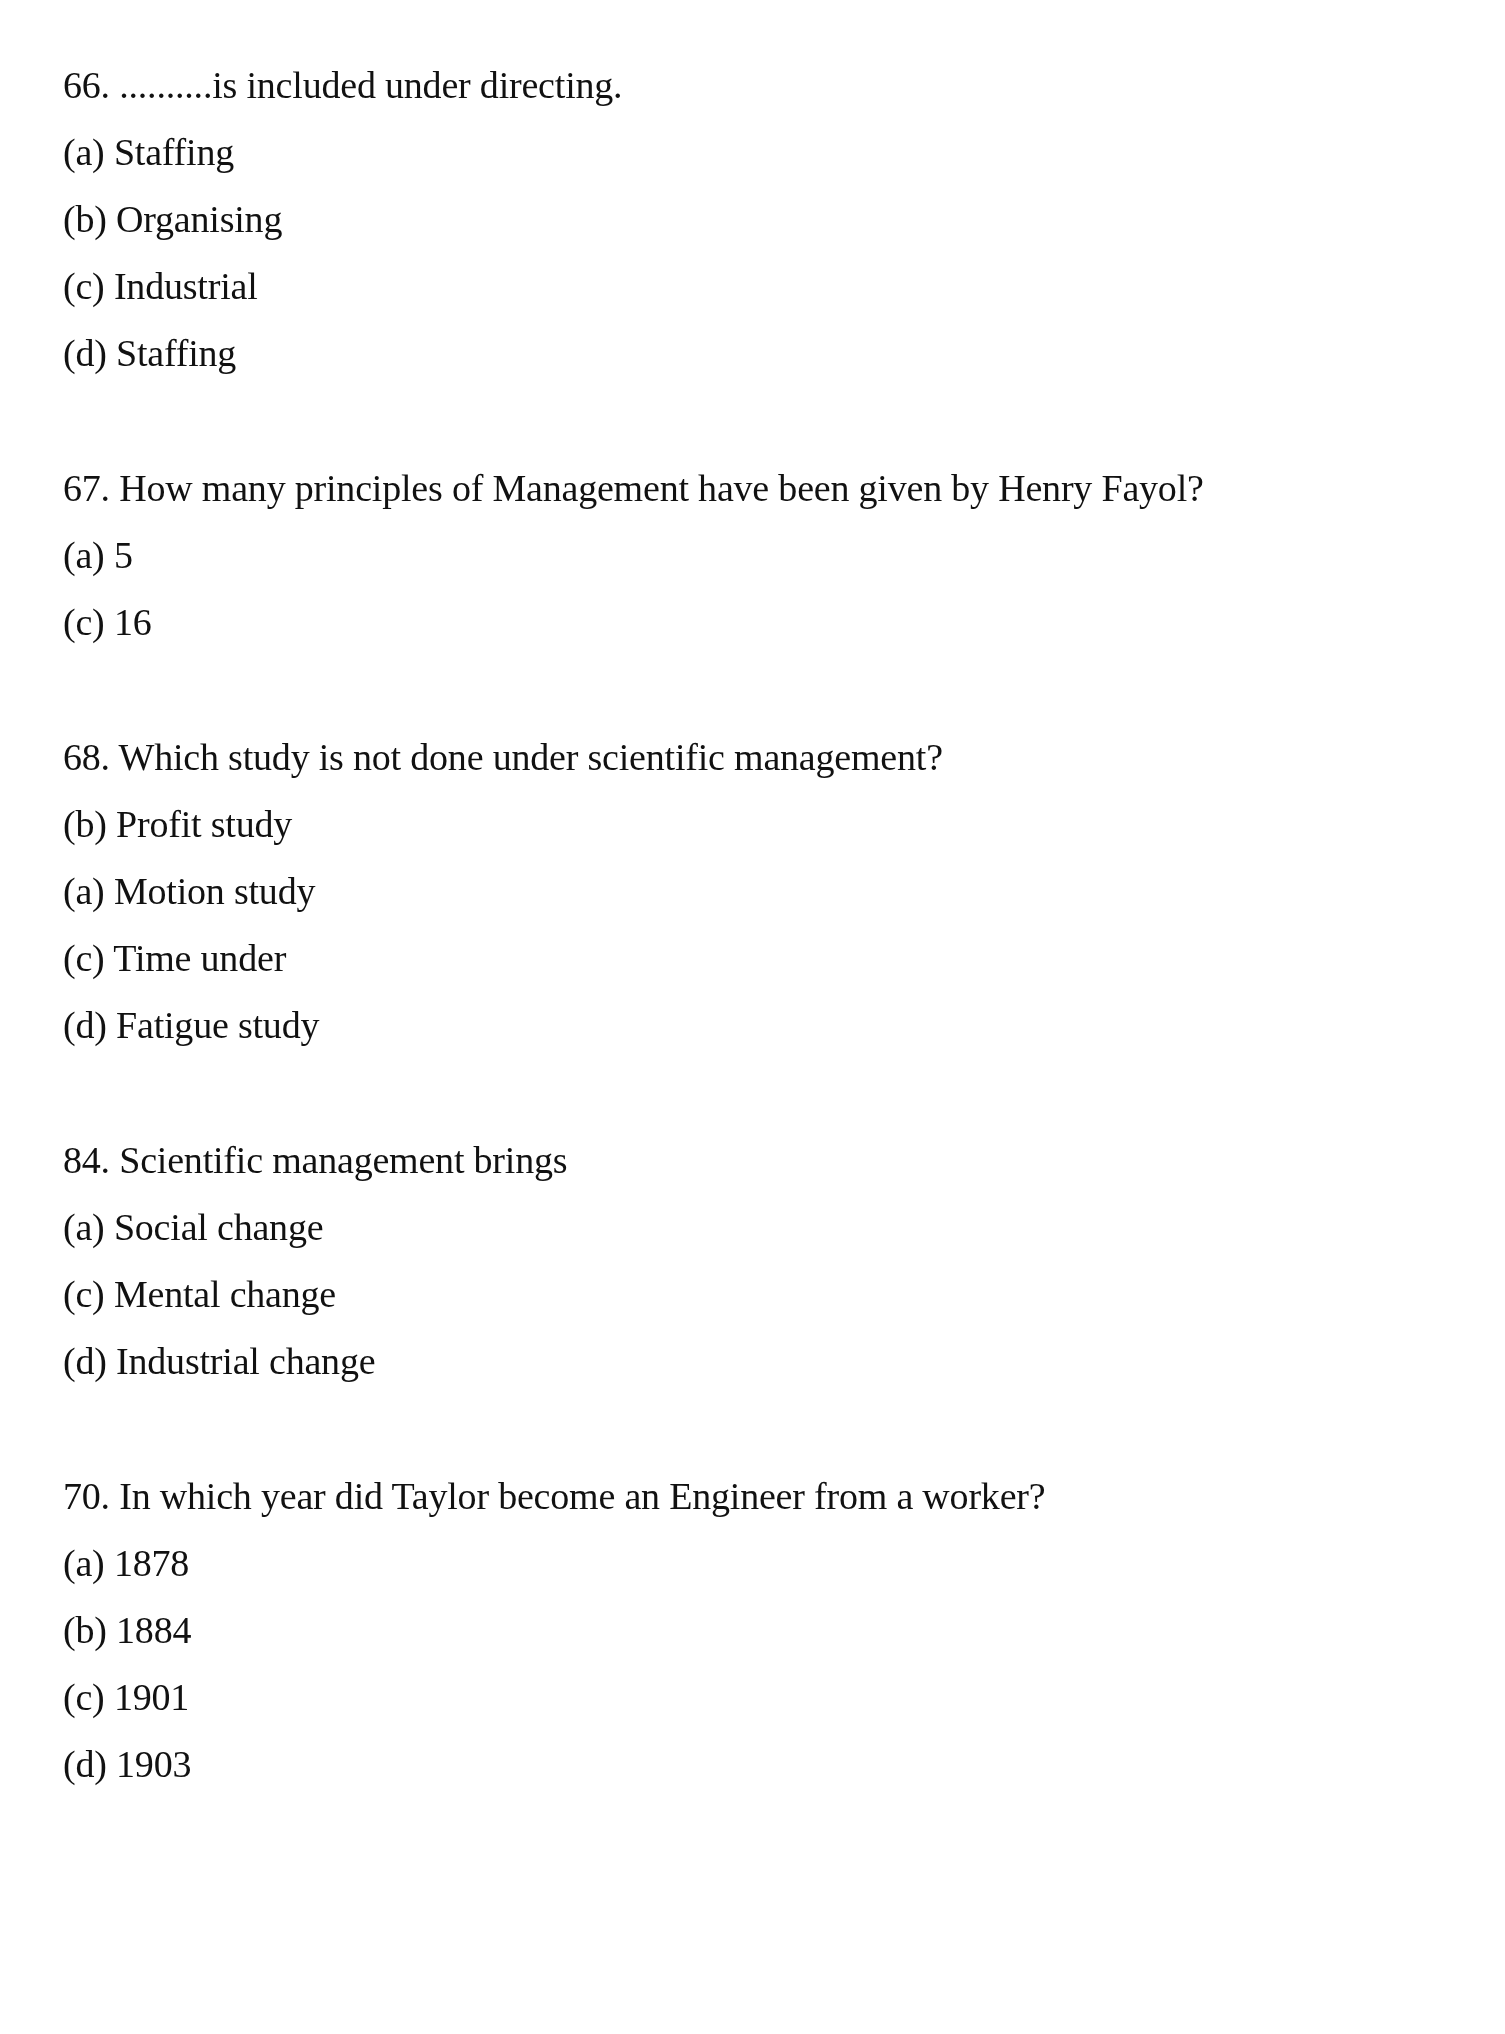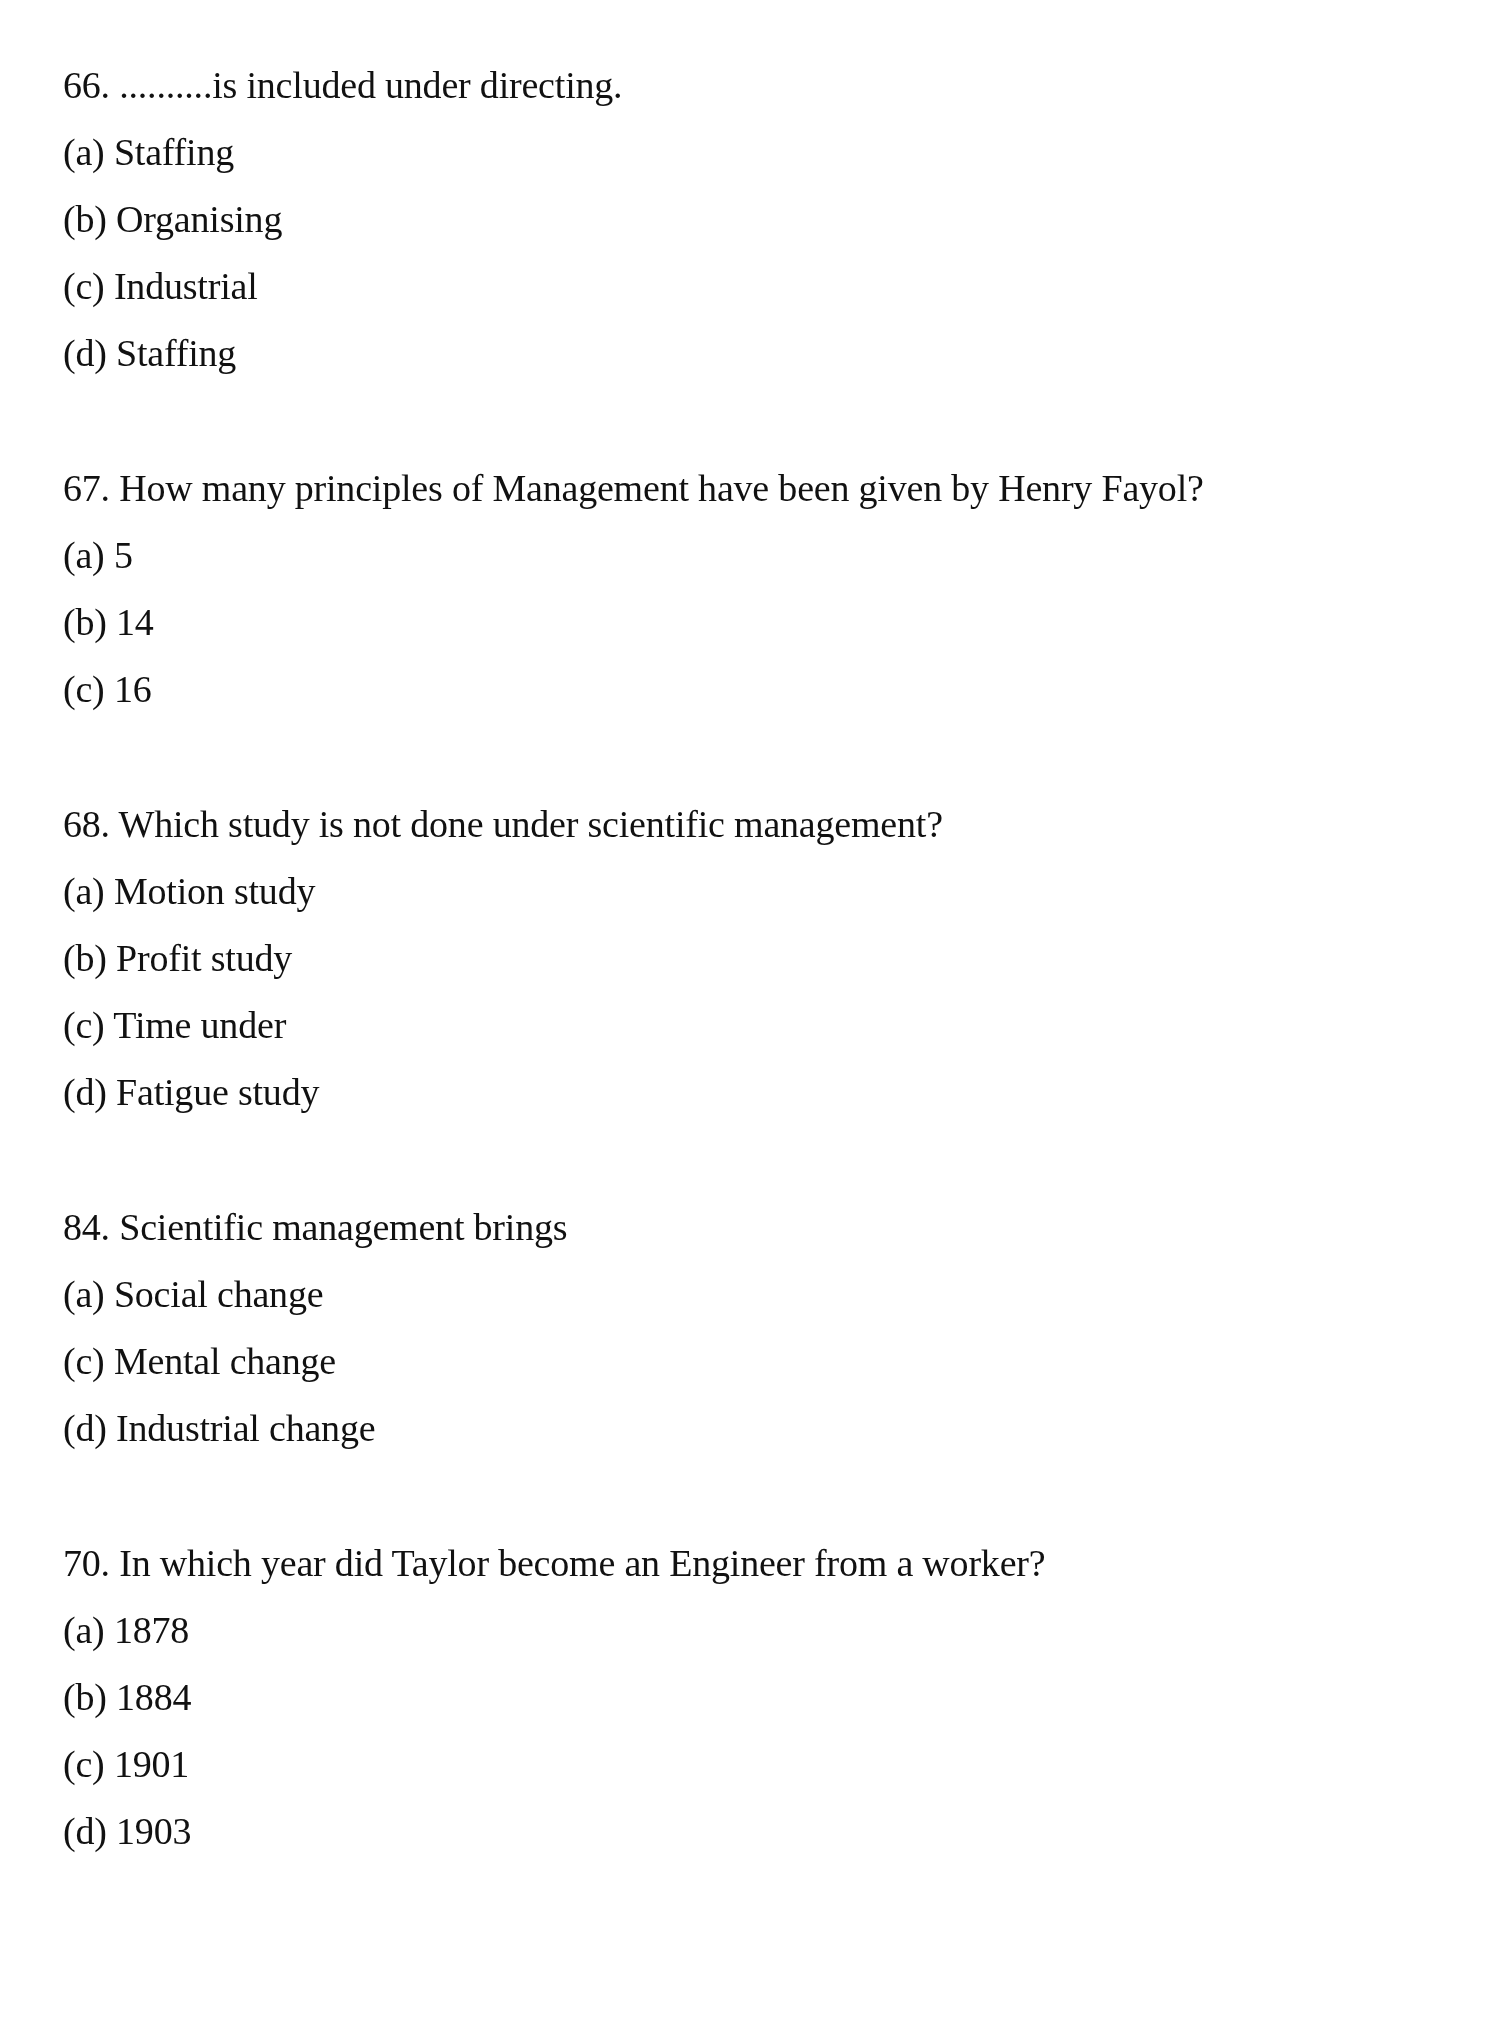--- a/index.html
+++ b/index.html
@@ -24,28 +24,27 @@
     <div class="line"><span>66.</span> <span>..........is included under directing.</span></div>
     <div class="line"><span>(a)</span> <span>Staffing</span></div>
     <div class="line"><span>(b)</span> <span>Organising</span></div>
     <div class="line"><span>(c)</span> <span>Industrial</span></div>
     <div class="line"><span>(d)</span> <span>Staffing</span></div>
   </div>
 
   <div class="question">
     <div class="line"><span>67.</span> <span>How many principles of Management have been given by Henry Fayol?</span></div>
     <div class="line"><span>(a)</span> <span>5</span></div>
-    <div class="line"><span>(b)</span> <span>14</span></div>
     <div class="line"><span>(c)</span> <span>16</span></div>
   </div>
 
   <div class="question">
     <div class="line"><span>68.</span> <span>Which study is not done under scientific management?</span></div>
+    <div class="line"><span>(b)</span> <span>Profit study</span></div>
     <div class="line"><span>(a)</span> <span>Motion study</span></div>
-    <div class="line"><span>(b)</span> <span>Profit study</span></div>
     <div class="line"><span>(c)</span> <span>Time under</span></div>
     <div class="line"><span>(d)</span> <span>Fatigue study</span></div>
   </div>
 
   <div class="question">
     <div class="line"><span>84.</span> <span>Scientific management brings</span></div>
     <div class="line"><span>(a)</span> <span>Social change</span></div>
     <div class="line"><span>(c)</span> <span>Mental change</span></div>
     <div class="line"><span>(d)</span> <span>Industrial change</span></div>
   </div>

